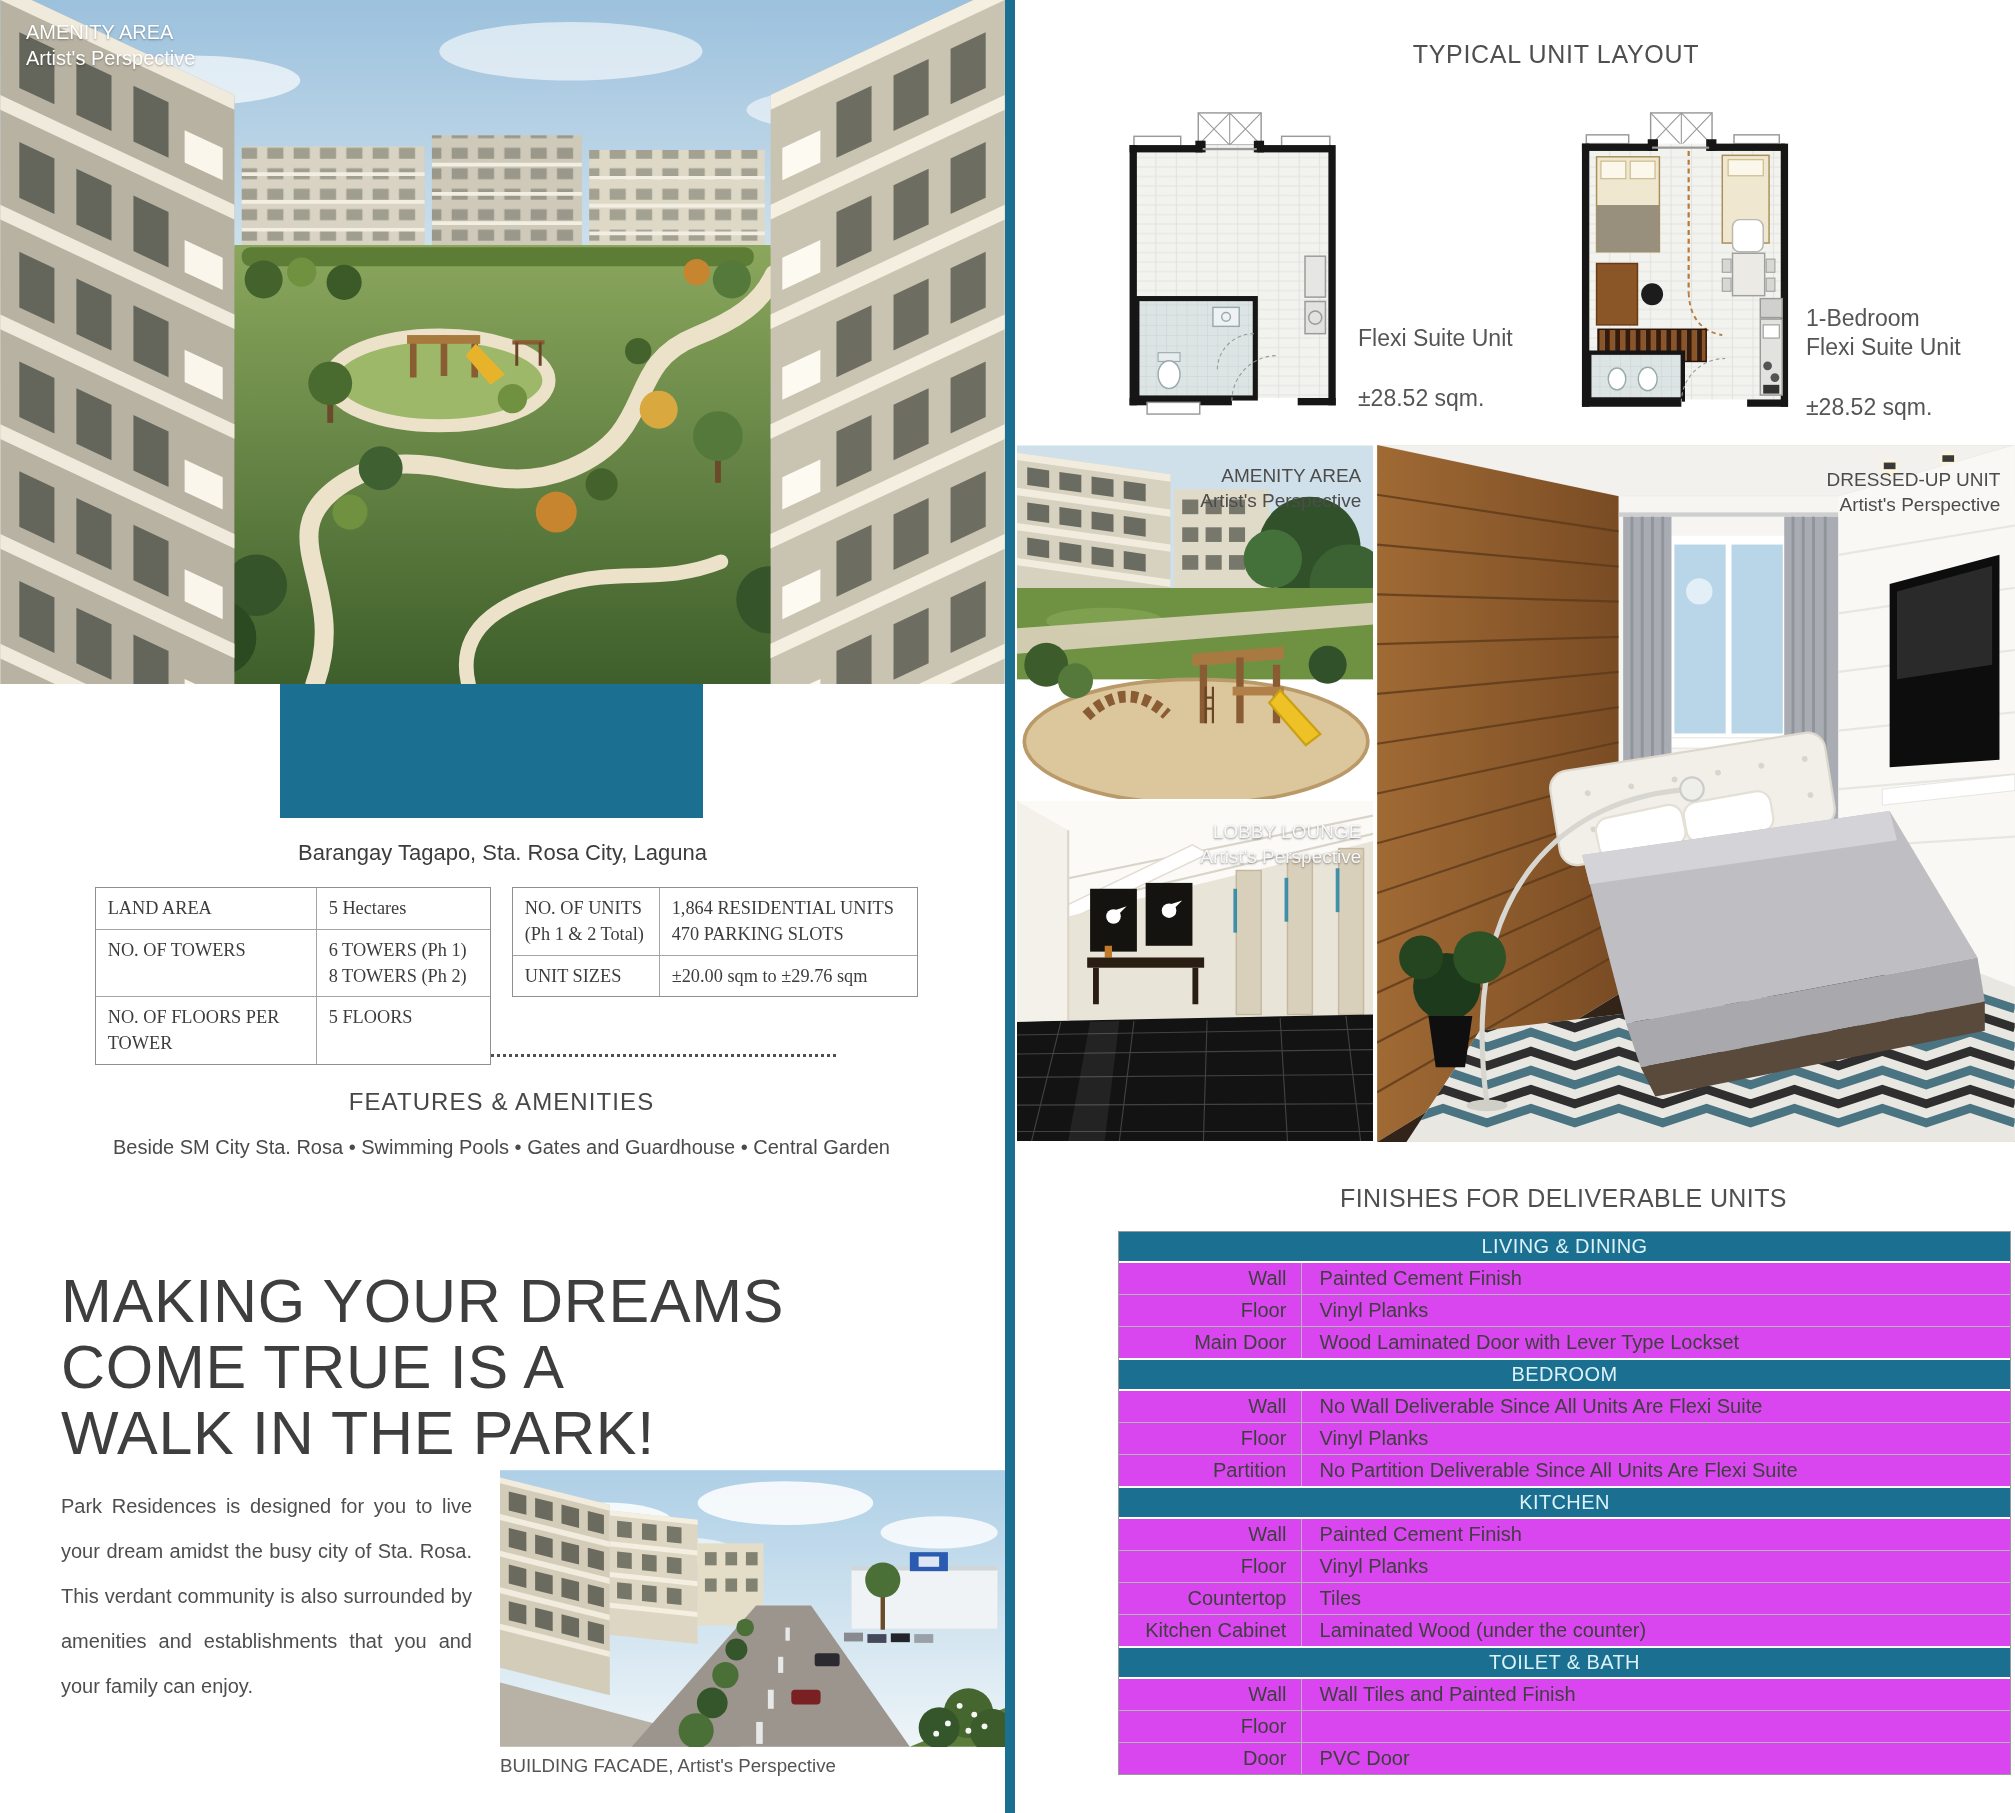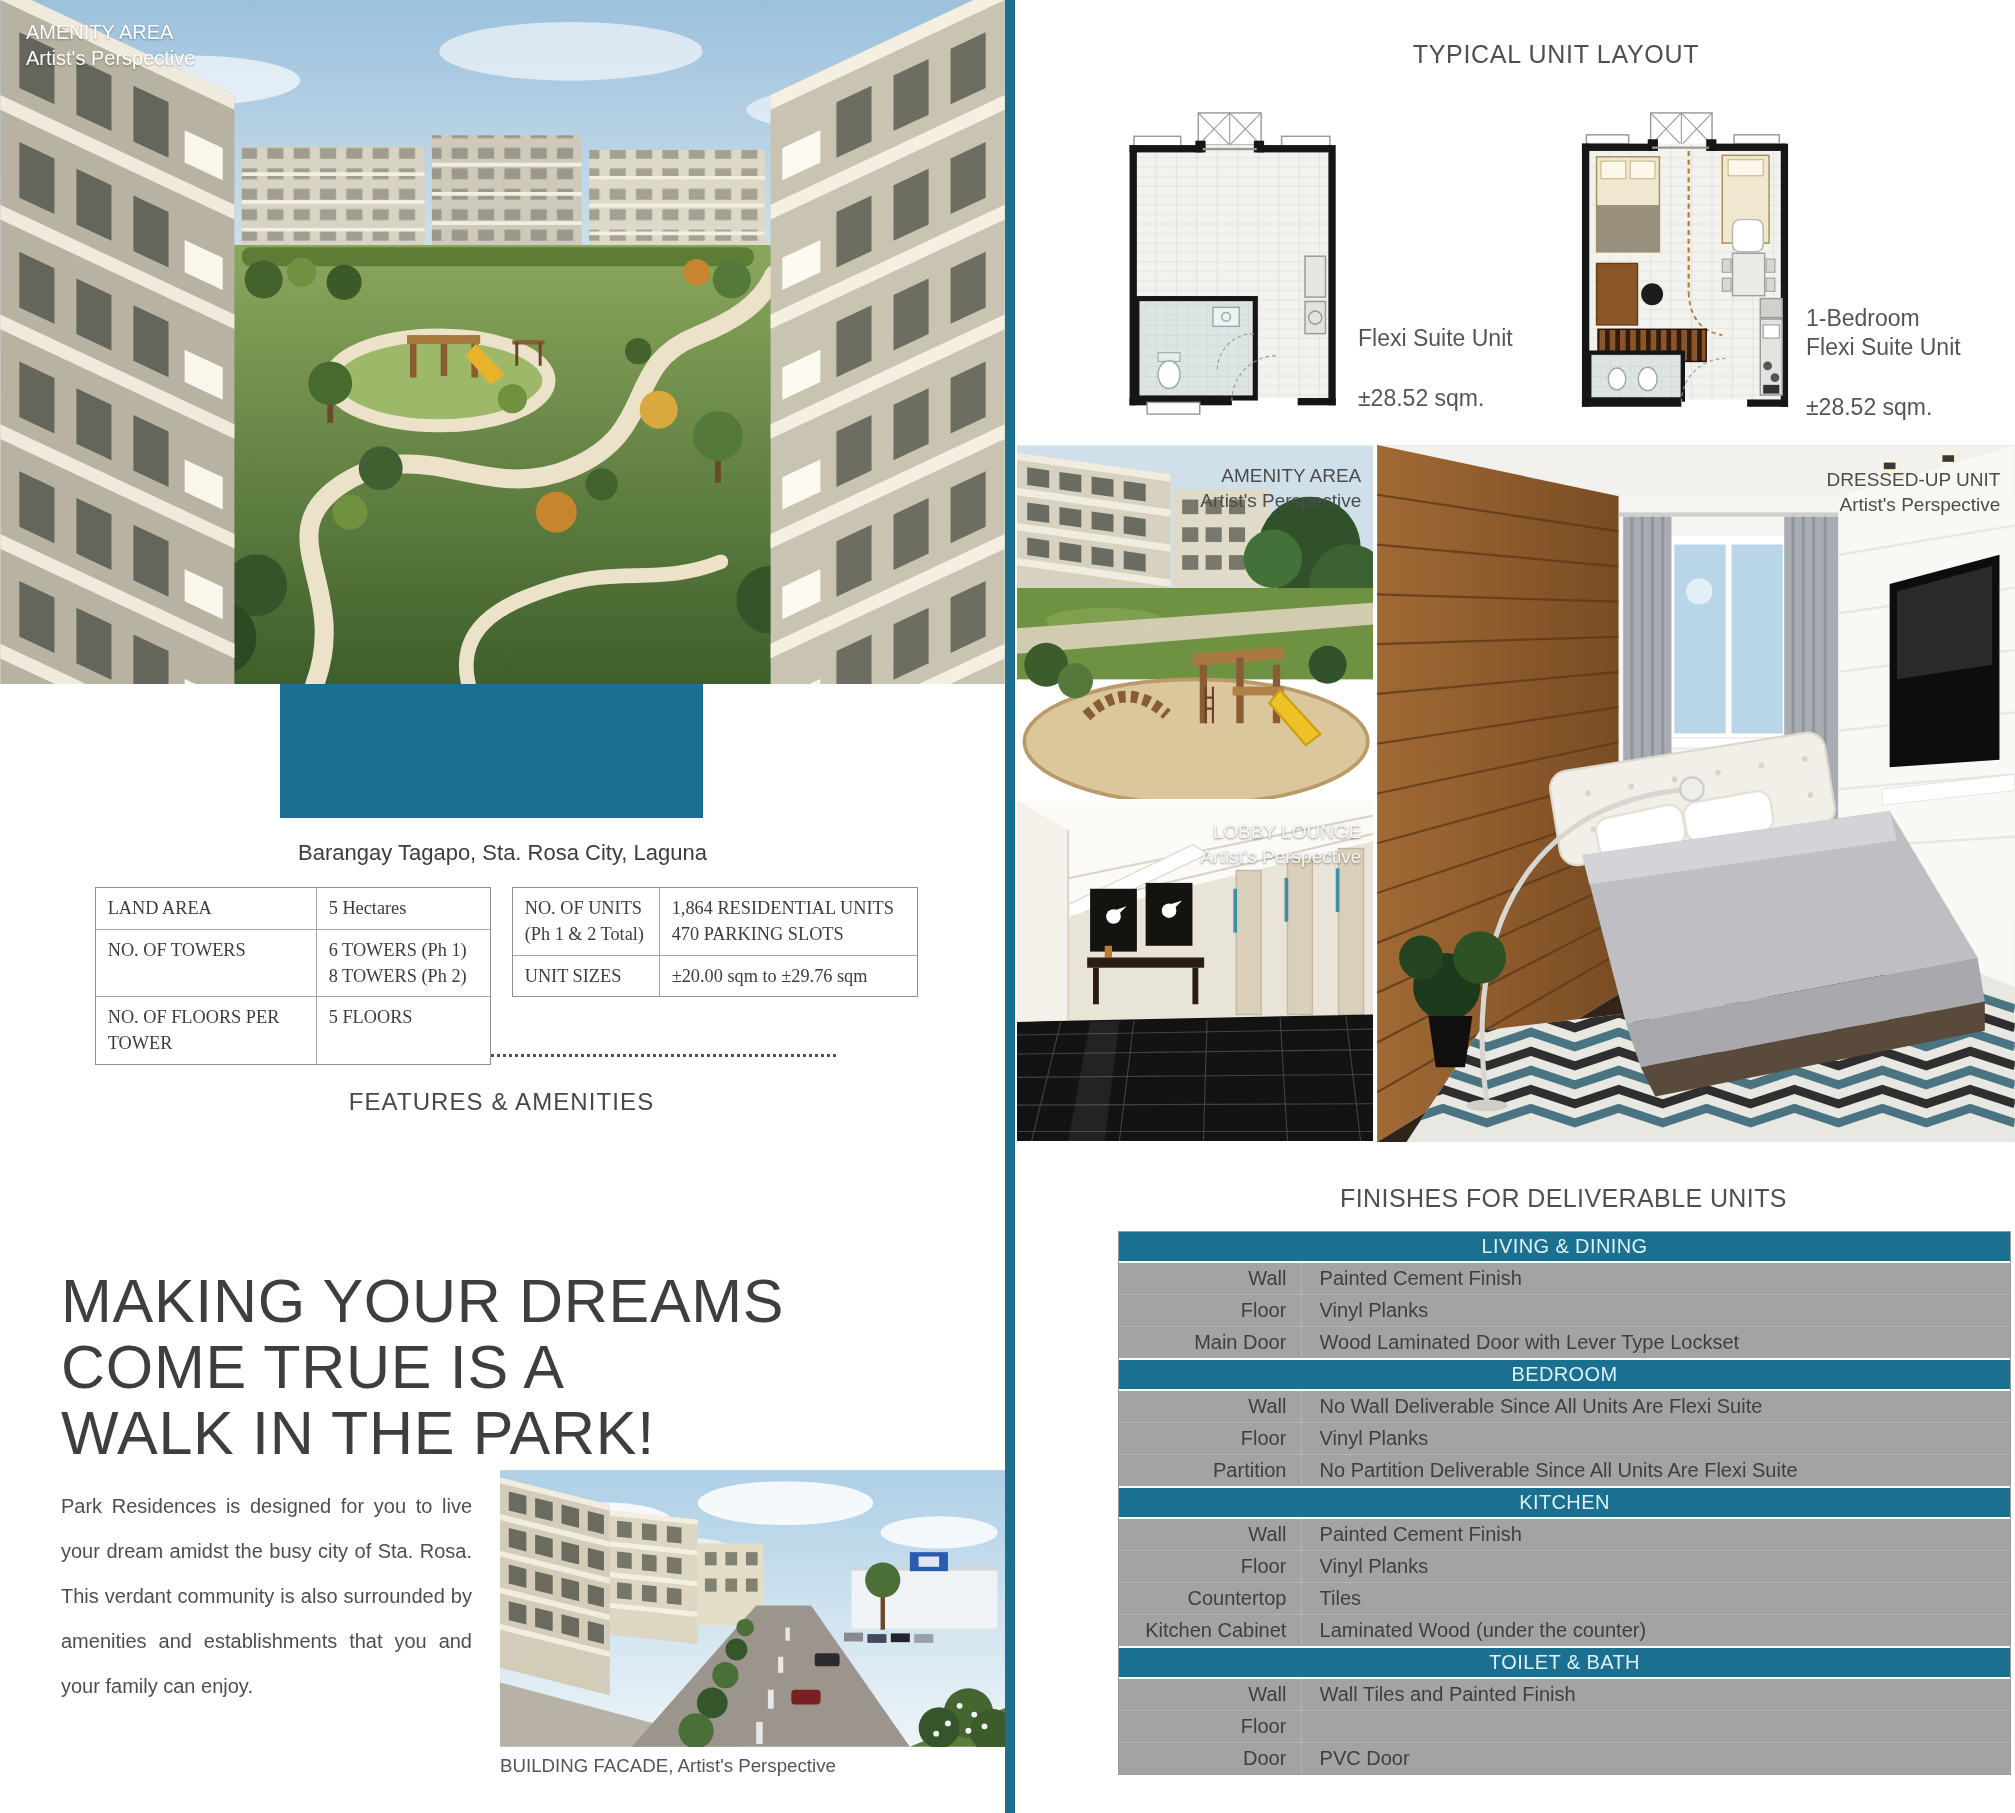--- a/index.html
+++ b/index.html
@@ -51,21 +51,21 @@
   .plan{background:#ffffff;}
   .plan-label{font-size:23px;color:#555555;line-height:29px;}
   .plan-size{margin-top:31px;}
 
   .photo{overflow:hidden;}
   .photo-label{position:absolute;right:11.7px;top:17.6px;text-align:right;font-size:19px;line-height:25px;}
   .lbl-dark{color:#4c4c4c;}
   .lbl-light{color:#f7f7f7;text-shadow:0 0.7px 2.2px rgba(0,0,0,.45);}
 
   .fin-h{left:1118px;top:1184px;width:891px;text-align:center;font-size:25px;letter-spacing:0.4px;color:#4f4f4f;}
-  .fin-table{left:1118px;top:1231px;width:891px;border:0.7px solid #9a9a9a;background:#a3a3a3;font-size:20px;color:#3f3f3f;}
+  .fin-table{left:1118px;top:1231px;width:891px;border:0.7px solid #9a9a9a;background:#d946ef;font-size:20px;color:#3f3f3f;}
   .fin-band{height:29px;background:var(--accent);color:#dcf2f9;display:flex;align-items:center;justify-content:center;
             letter-spacing:0.4px;border-top:2.2px solid #ffffff;border-bottom:2.2px solid #ffffff;}
   .fin-band:first-child{border-top:none;}
   .fin-row{display:grid;grid-template-columns:183px 1fr;min-height:31px;align-items:center;}
   .fin-row + .fin-row{border-top:0.7px solid #b4b4b4;}
   .fin-k{text-align:right;padding:2.9px 14.6px 2.9px 2.9px;border-right:0.7px solid #b4b4b4;align-self:stretch;
          display:flex;align-items:center;justify-content:flex-end;}
   .fin-v{padding:2.9px 2.9px 2.9px 17.6px;}
 </style>
 </head>
@@ -261,20 +261,21 @@
       <div>1,864 RESIDENTIAL UNITS</div>
       <div>470 PARKING SLOTS</div>
     </div>
     <div class="cell bt">UNIT SIZES</div>
     <div class="cell bt bl">±20.00 sqm to ±29.76 sqm</div>
   </div>
 
   <div class="abs dotline"></div>
 
   <div class="abs features-h">FEATURES &amp; AMENITIES</div>
+  <div class="abs features-l" style="top:1136px;">Beside SM City Sta. Rosa • Swimming Pools • Gates and Guardhouse • Central Garden</div>
 
   <div class="abs headline">
     <div>MAKING YOUR DREAMS</div>
     <div>COME TRUE IS A</div>
     <div>WALK IN THE PARK!</div>
   </div>
 
   <div class="abs bodytext">Park Residences is designed for you to live your dream amidst the busy city of Sta. Rosa. This verdant community is also surrounded by amenities and establishments that you and your family can enjoy.</div>
 
   <div class="abs facade">

